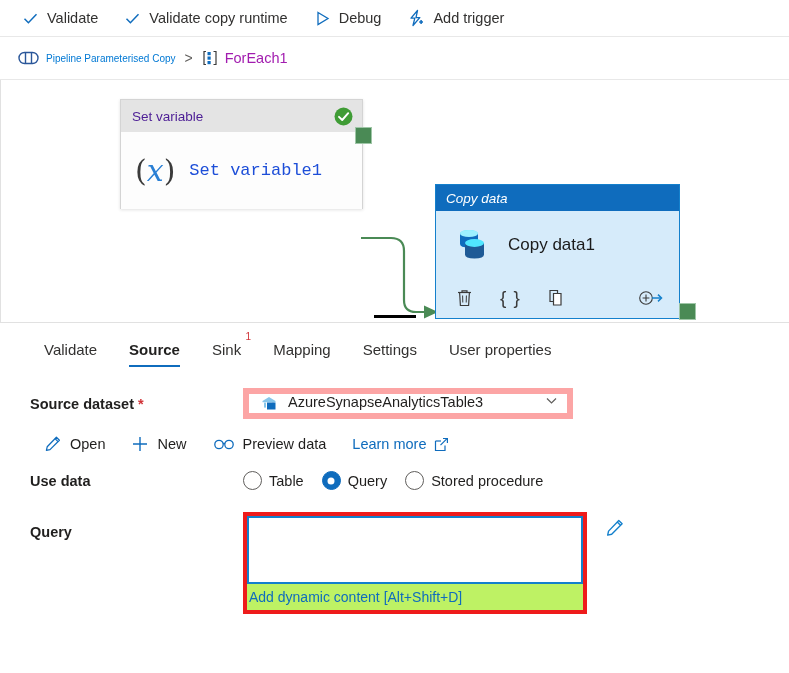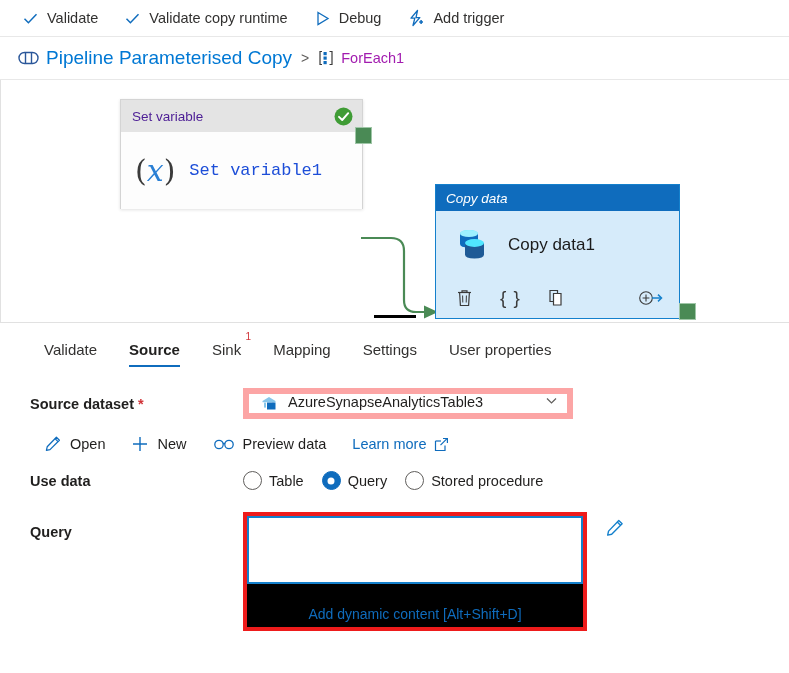--- a/index.html
+++ b/index.html
@@ -43,21 +43,21 @@
     height: 43px;
     display: flex;
     align-items: center;
     padding-left: 18px;
     gap: 7px;
     border-bottom: 1px solid #e8e8e8;
     background: #ffffff;
   }
   .bc-link {
     color: #0078d4;
-    font-size: 19px;
+    font-size: 10px;
     cursor: pointer;
   }
   .bc-sep {
     color: #605e5c;
     font-size: 14px;
     margin: 0 2px;
   }
   .bc-current {
     color: #a21caf;
     font-size: 14.5px;
@@ -347,25 +347,24 @@
     display: block;
     font-family: "Liberation Sans", sans-serif;
     font-size: 14px;
     padding: 4px 6px;
     color: #201f1e;
   }
   .dyn-link {
     display: block;
     font-size: 14px;
     color: #0f6cbd;
-    padding: 22px 2px 5px 2px;
-    cursor: pointer;
-    background: #000000;
+    padding: 5px 2px 5px 2px;
+    cursor: pointer;
+    background: #bef264;
     white-space: nowrap;
-    text-align: center;
   }
   .pencil-right {
     margin-left: 18px;
     margin-top: 6px;
     cursor: pointer;
   }
 </style>
 </head>
 <body>
 

